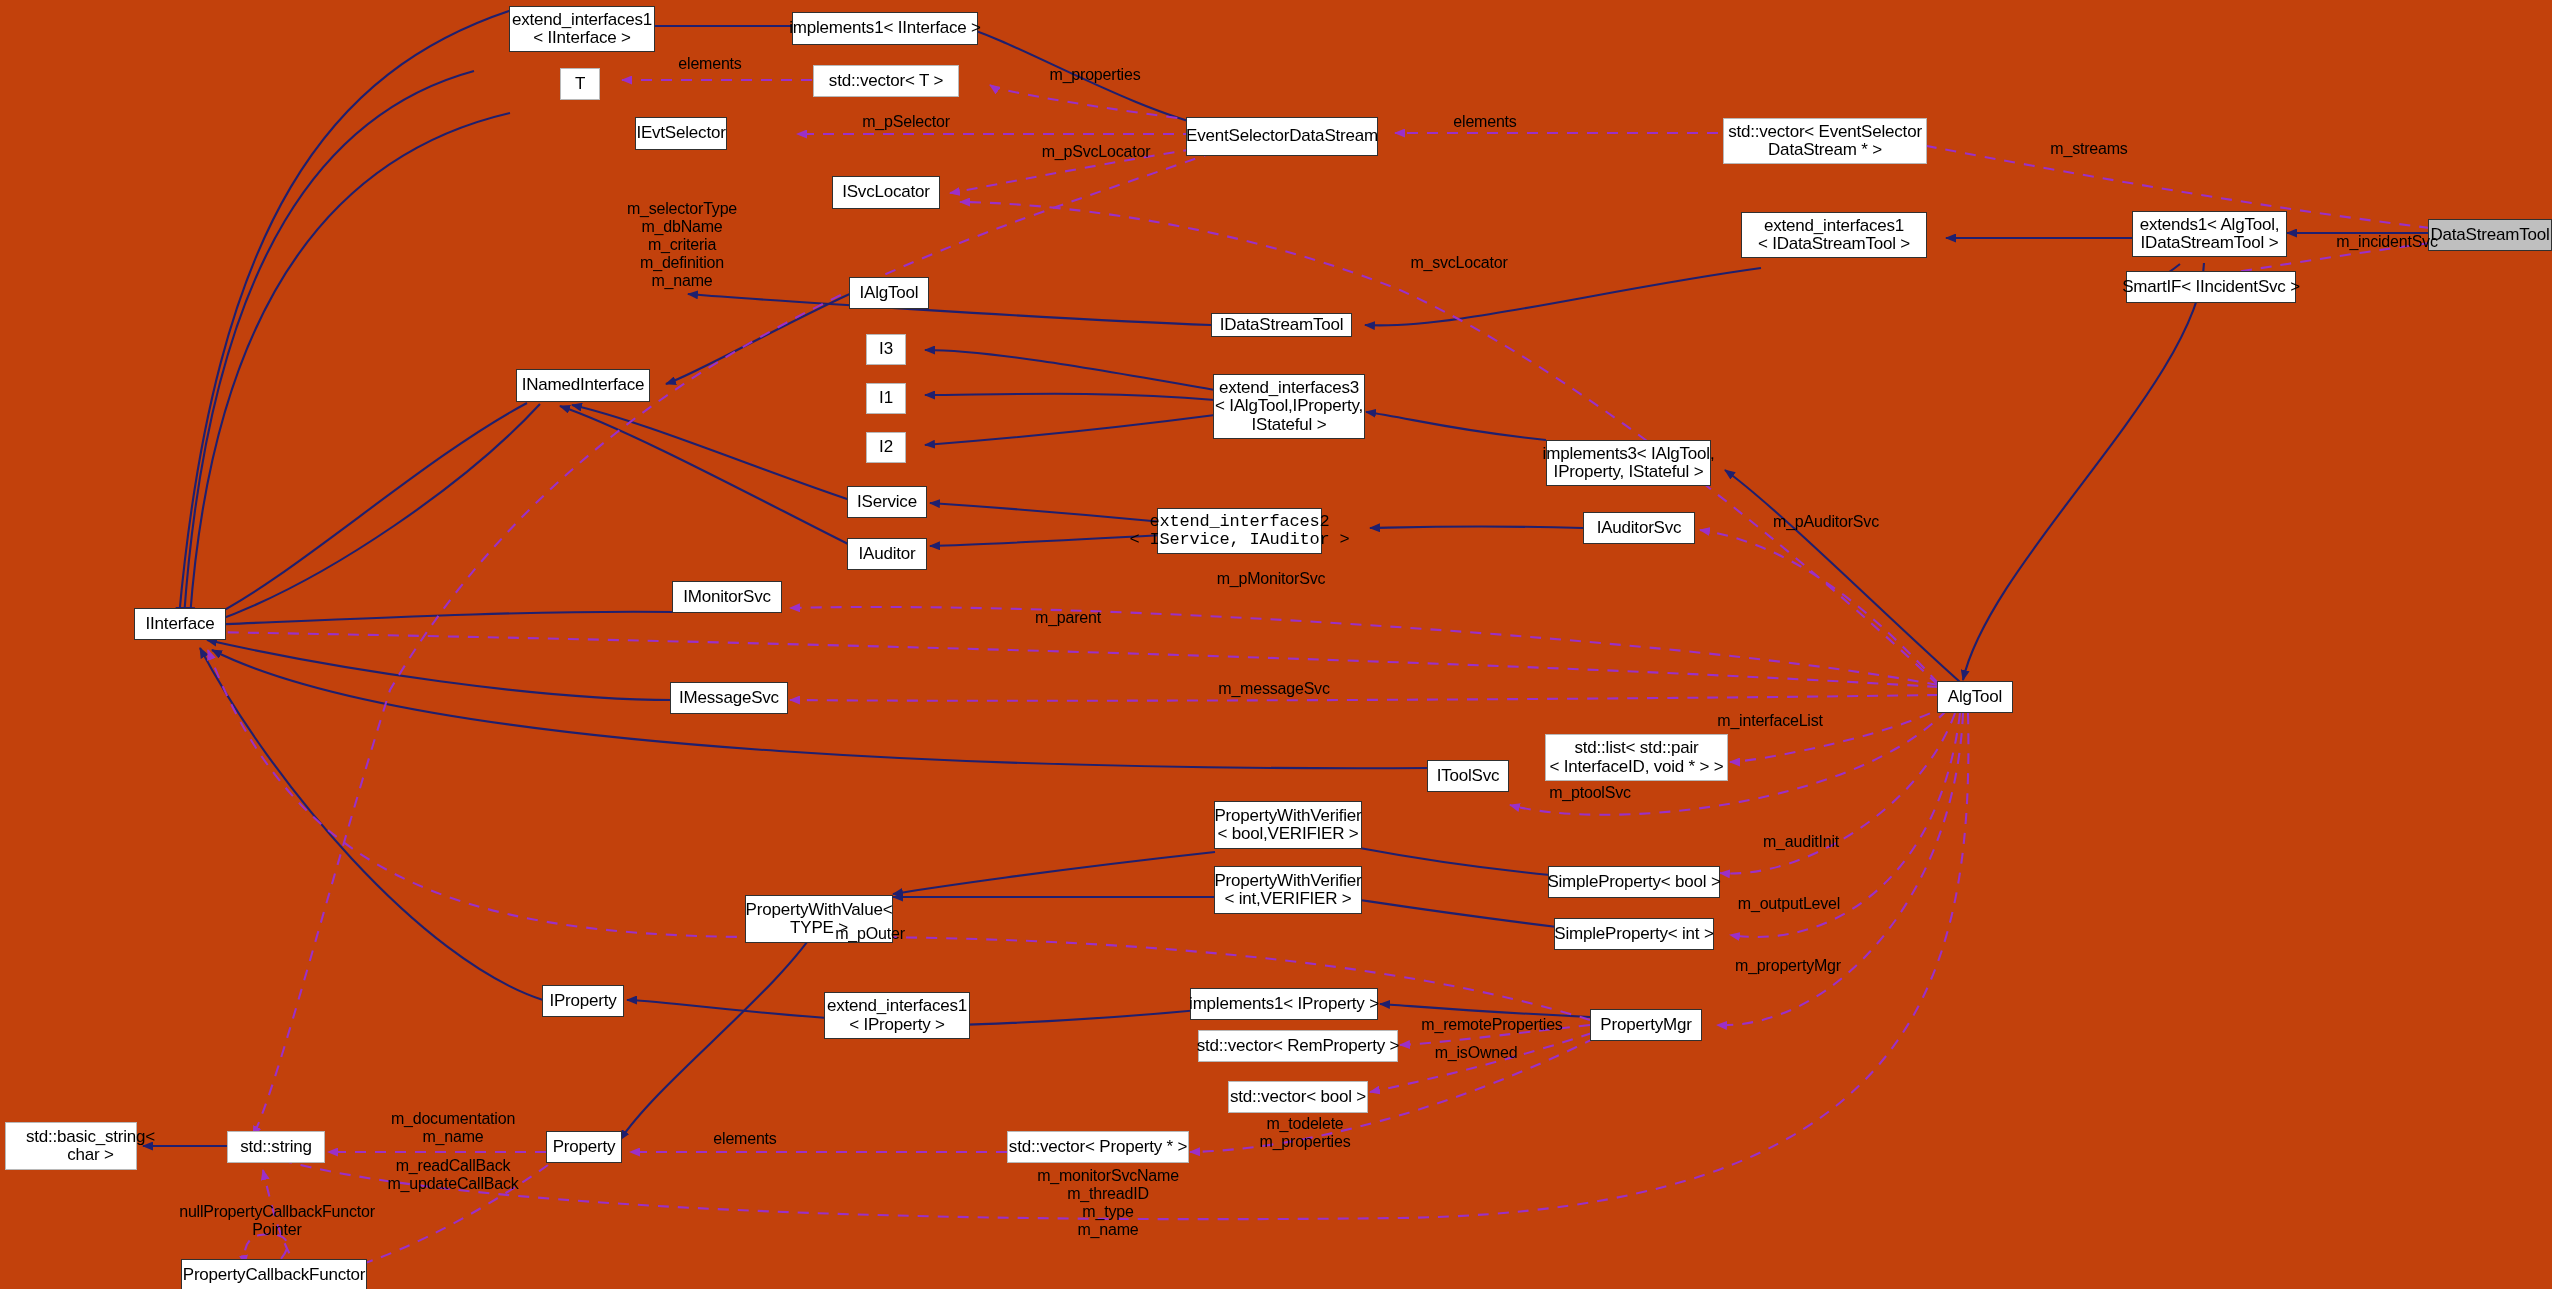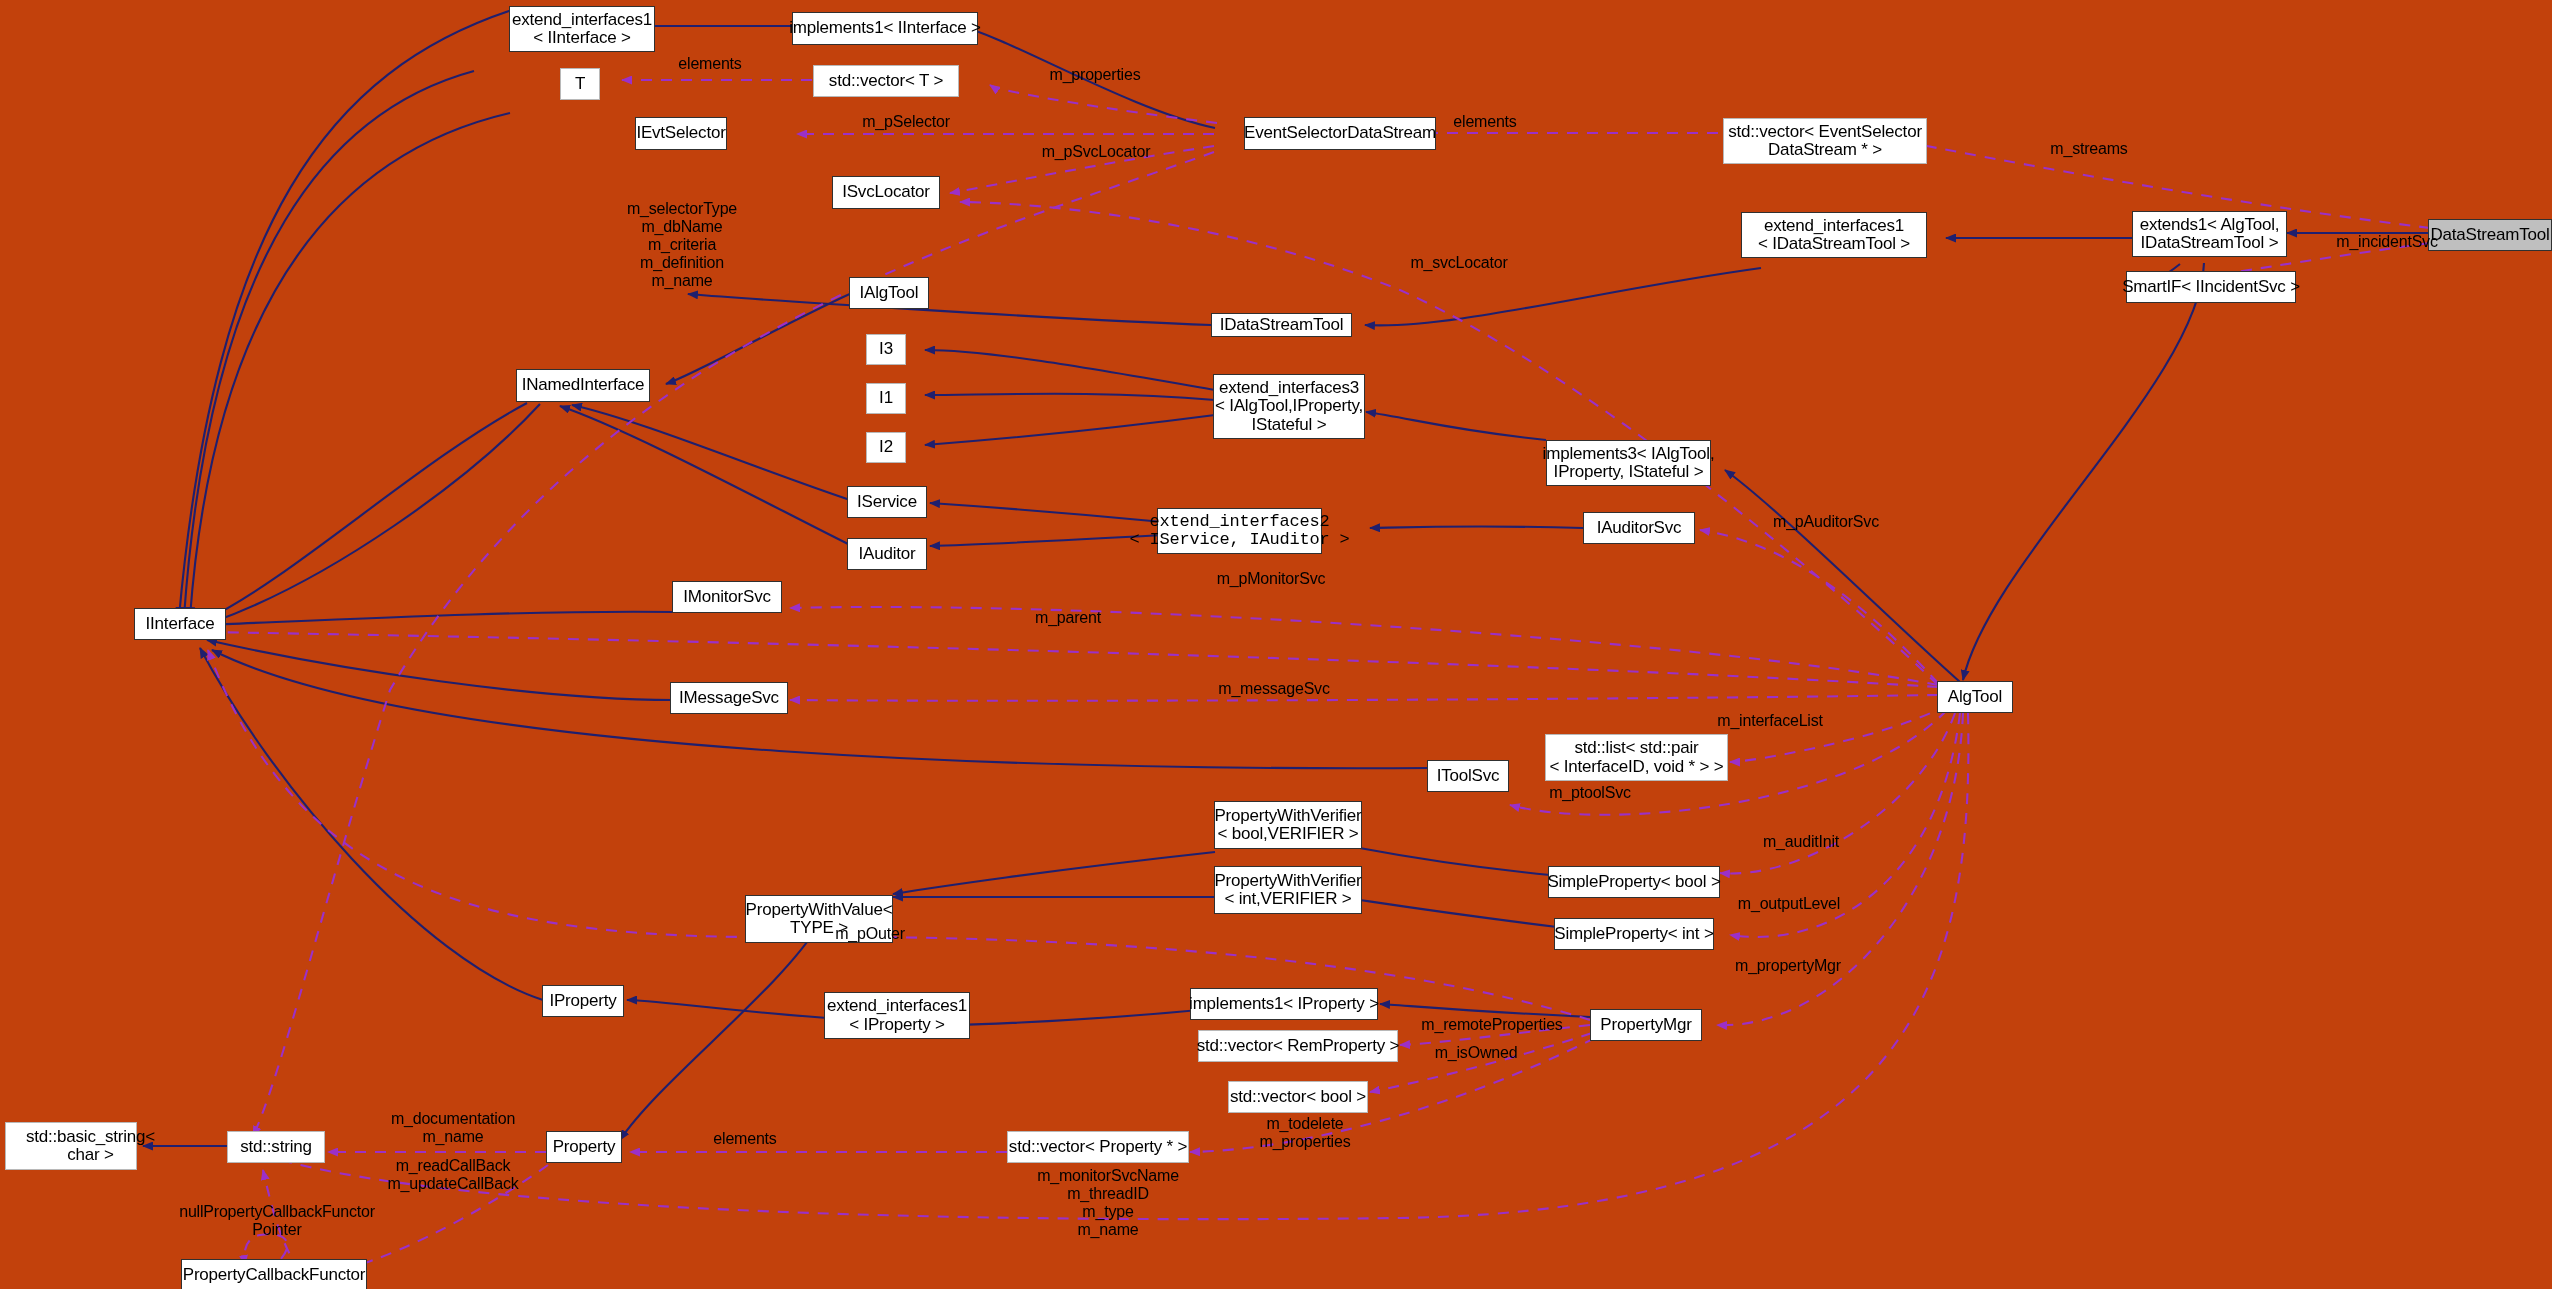--- a/index.html
+++ b/index.html
@@ -209,21 +209,21 @@
 &lt; IInterface &gt;</div>
 
   <div class="node solid" style="left:792px;top:12px;width:186px;height:33px;">implements1&lt; IInterface &gt;</div>
 
   <div class="node grey" style="left:560px;top:68px;width:40px;height:32px;">T</div>
 
   <div class="node grey" style="left:813px;top:65px;width:146px;height:32px;">std::vector&lt; T &gt;</div>
 
   <div class="node solid" style="left:635px;top:117px;width:92px;height:33px;">IEvtSelector</div>
 
-  <div class="node solid" style="left:1244px;top:117px;width:192px;height:33px;">EventSelectorDataStream</div>
+  <div class="node solid" style="left:1186px;top:117px;width:192px;height:39px;">EventSelectorDataStream</div>
 
   <div class="node grey" style="left:1723px;top:118px;width:204px;height:46px;">std::vector&lt; EventSelector
 DataStream * &gt;</div>
 
   <div class="node solid" style="left:832px;top:176px;width:108px;height:33px;">ISvcLocator</div>
 
   <div class="node solid" style="left:1741px;top:212px;width:186px;height:46px;">extend_interfaces1
 &lt; IDataStreamTool &gt;</div>
 
   <div class="node solid" style="left:2132px;top:211px;width:155px;height:46px;">extends1&lt; AlgTool,

